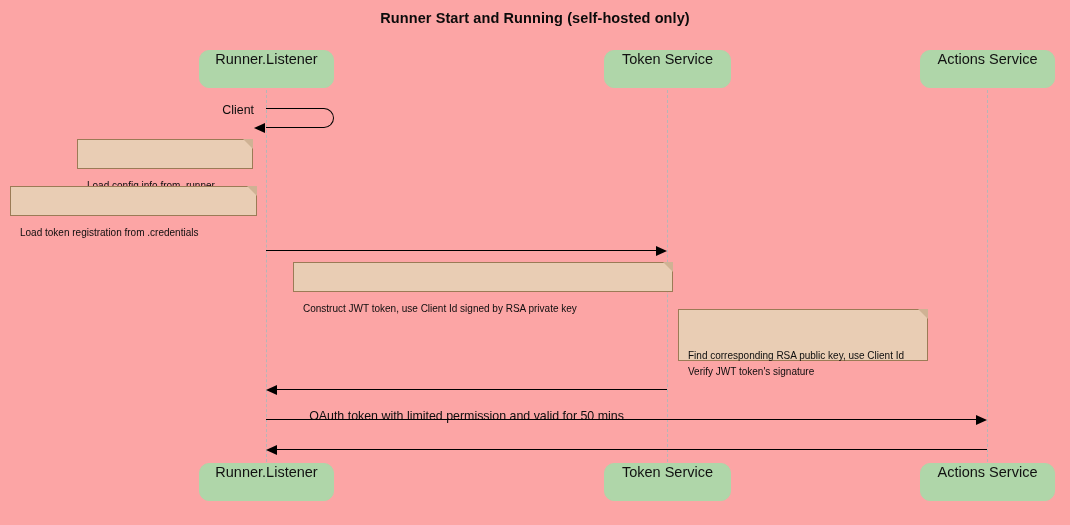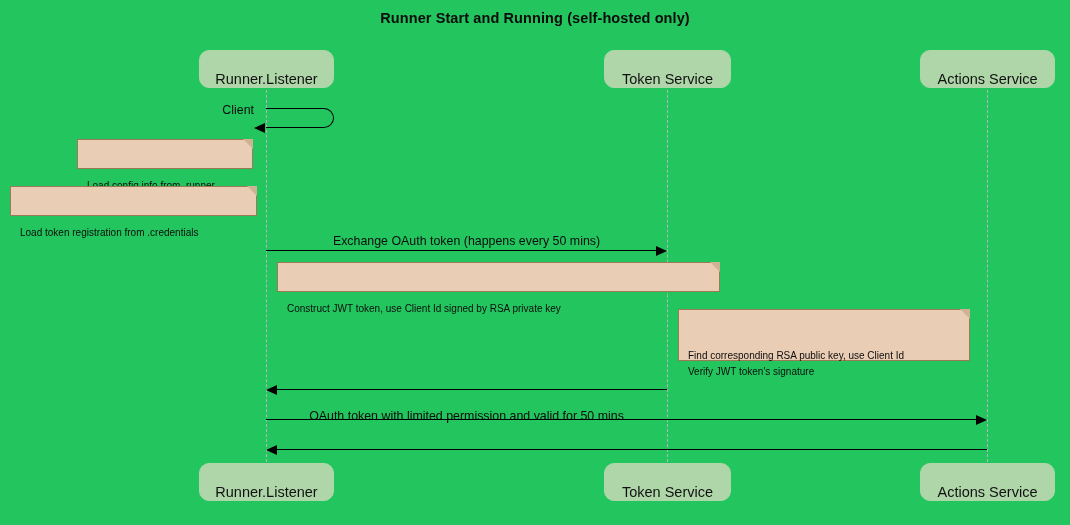--- a/index.html
+++ b/index.html
@@ -8,21 +8,21 @@
     background: #ffffff;
   }
   body {
     font-family: "Liberation Sans", sans-serif;
     color: #000000;
   }
   #canvas {
     position: relative;
     width: 1070px;
     height: 525px;
-    background: #22c55e;
+    background: #fca5a5;
     overflow: hidden;
   }
 
   
   .diagram-title {
     position: absolute;
     left: 0;
     top: 10px;
     width: 1070px;
     text-align: center;
@@ -42,21 +42,21 @@
   }
 
   
   .participant {
     position: absolute;
     height: 38px;
     background: #afd6a9;
     border: 1px solid #afd6a9;
     border-radius: 10px;
     display: flex;
-    align-items: flex-end;
+    align-items: flex-start;
     justify-content: center;
     font-size: 14.5px;
     color: #111111;
     box-sizing: border-box;
   }
 
   
   .note {
     position: absolute;
     background: #e9cdb4;
@@ -164,31 +164,30 @@
   <div class="note" style="left:77px; top:139px; width:176px; height:30px;">
     <span class="fold"></span>
     <span>Load config info from .runner</span>
   </div>
 
   <div class="note" style="left:10px; top:186px; width:247px; height:30px;">
     <span class="fold"></span>
     <span>Load token registration from .credentials</span>
   </div>
 
-  <div class="msg-label" style="left:266px; top:234px; width:401px;">Exchange OAuth token (happens every 50 mins)</div>
   <div class="msg" style="left:266px; top:250px; width:390px;">
     <span class="arrowhead right"></span>
   </div>
 
-  <div class="note" style="left:277px; top:262px; width:443px; height:30px;">
+  <div class="note" style="left:293px; top:262px; width:380px; height:30px;">
     <span class="fold"></span>
     <span>Construct JWT token, use Client Id signed by RSA private key</span>
   </div>
 
-  <div class="note" style="left:678px; top:309px; width:292px; height:52px;">
+  <div class="note" style="left:678px; top:309px; width:250px; height:52px;">
     <span class="fold"></span>
     <span>Find corresponding RSA public key, use Client Id
 Verify JWT token's signature</span>
   </div>
 
   <div class="msg-label" style="left:266px; top:373px; width:401px;margin-top:36px;">OAuth token with limited permission and valid for 50 mins</div>
   <div class="msg" style="left:277px; top:389px; width:390px;">
     <span class="arrowhead left"></span>
   </div>
 

